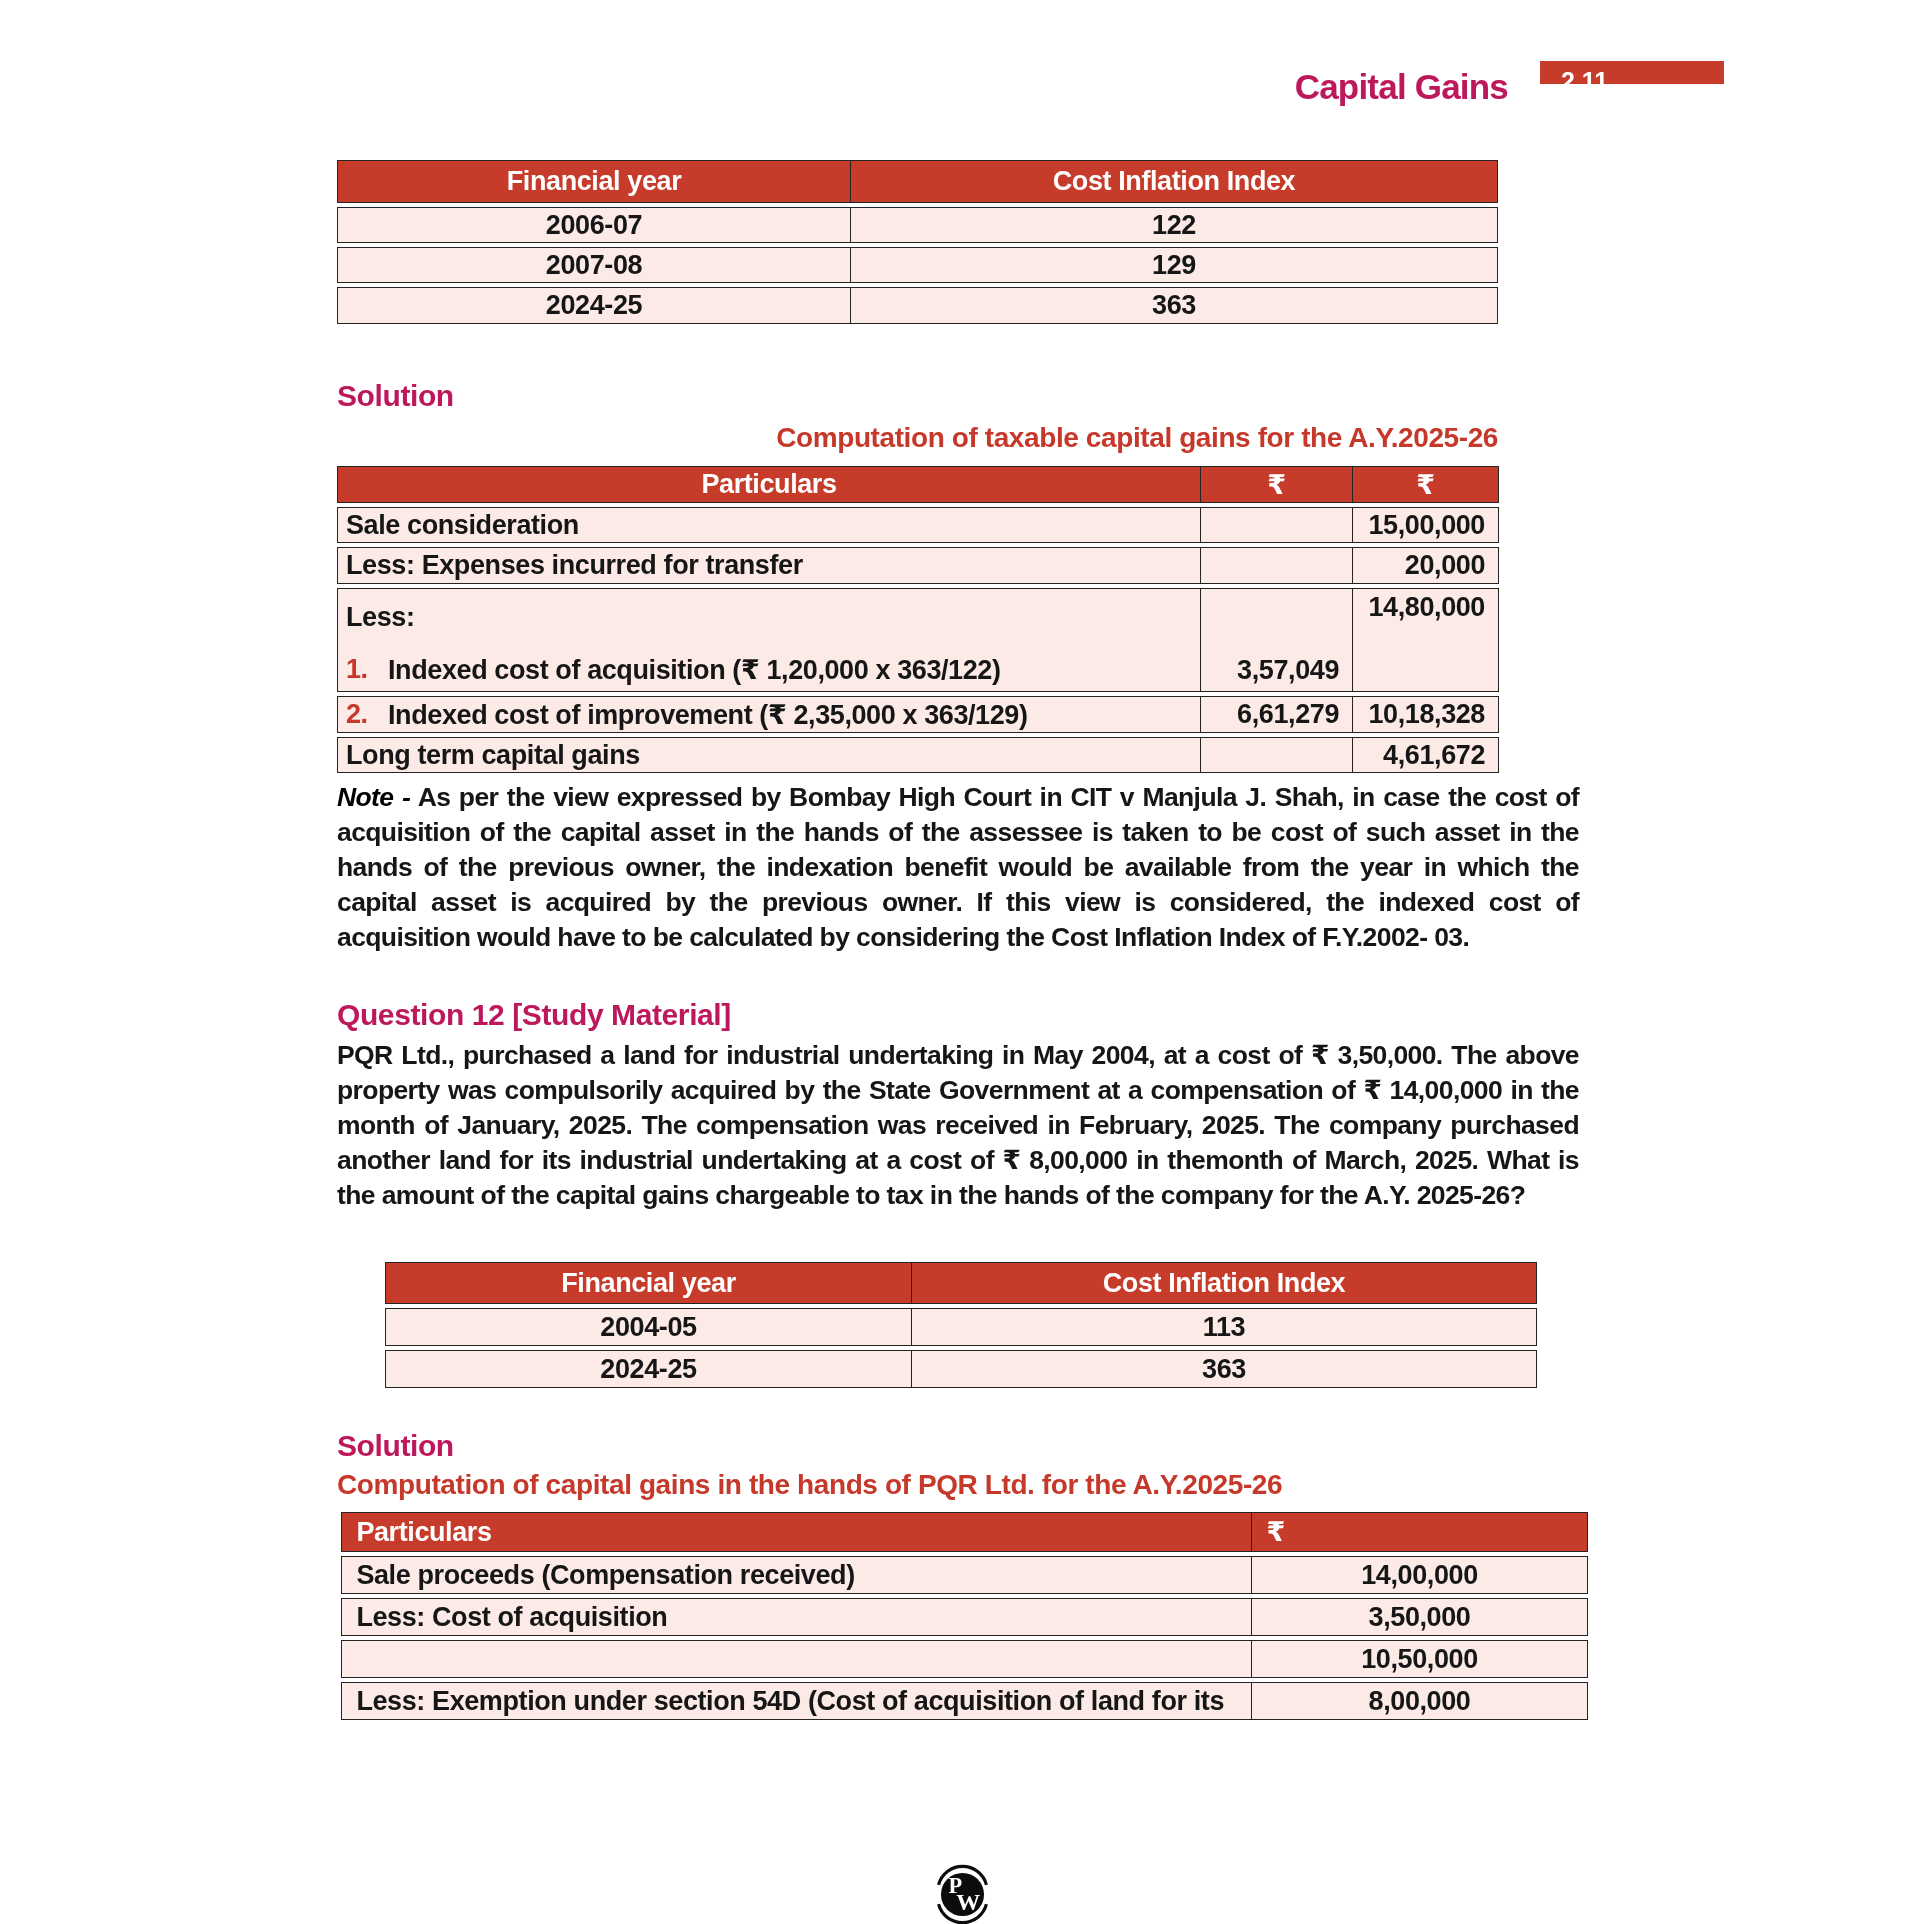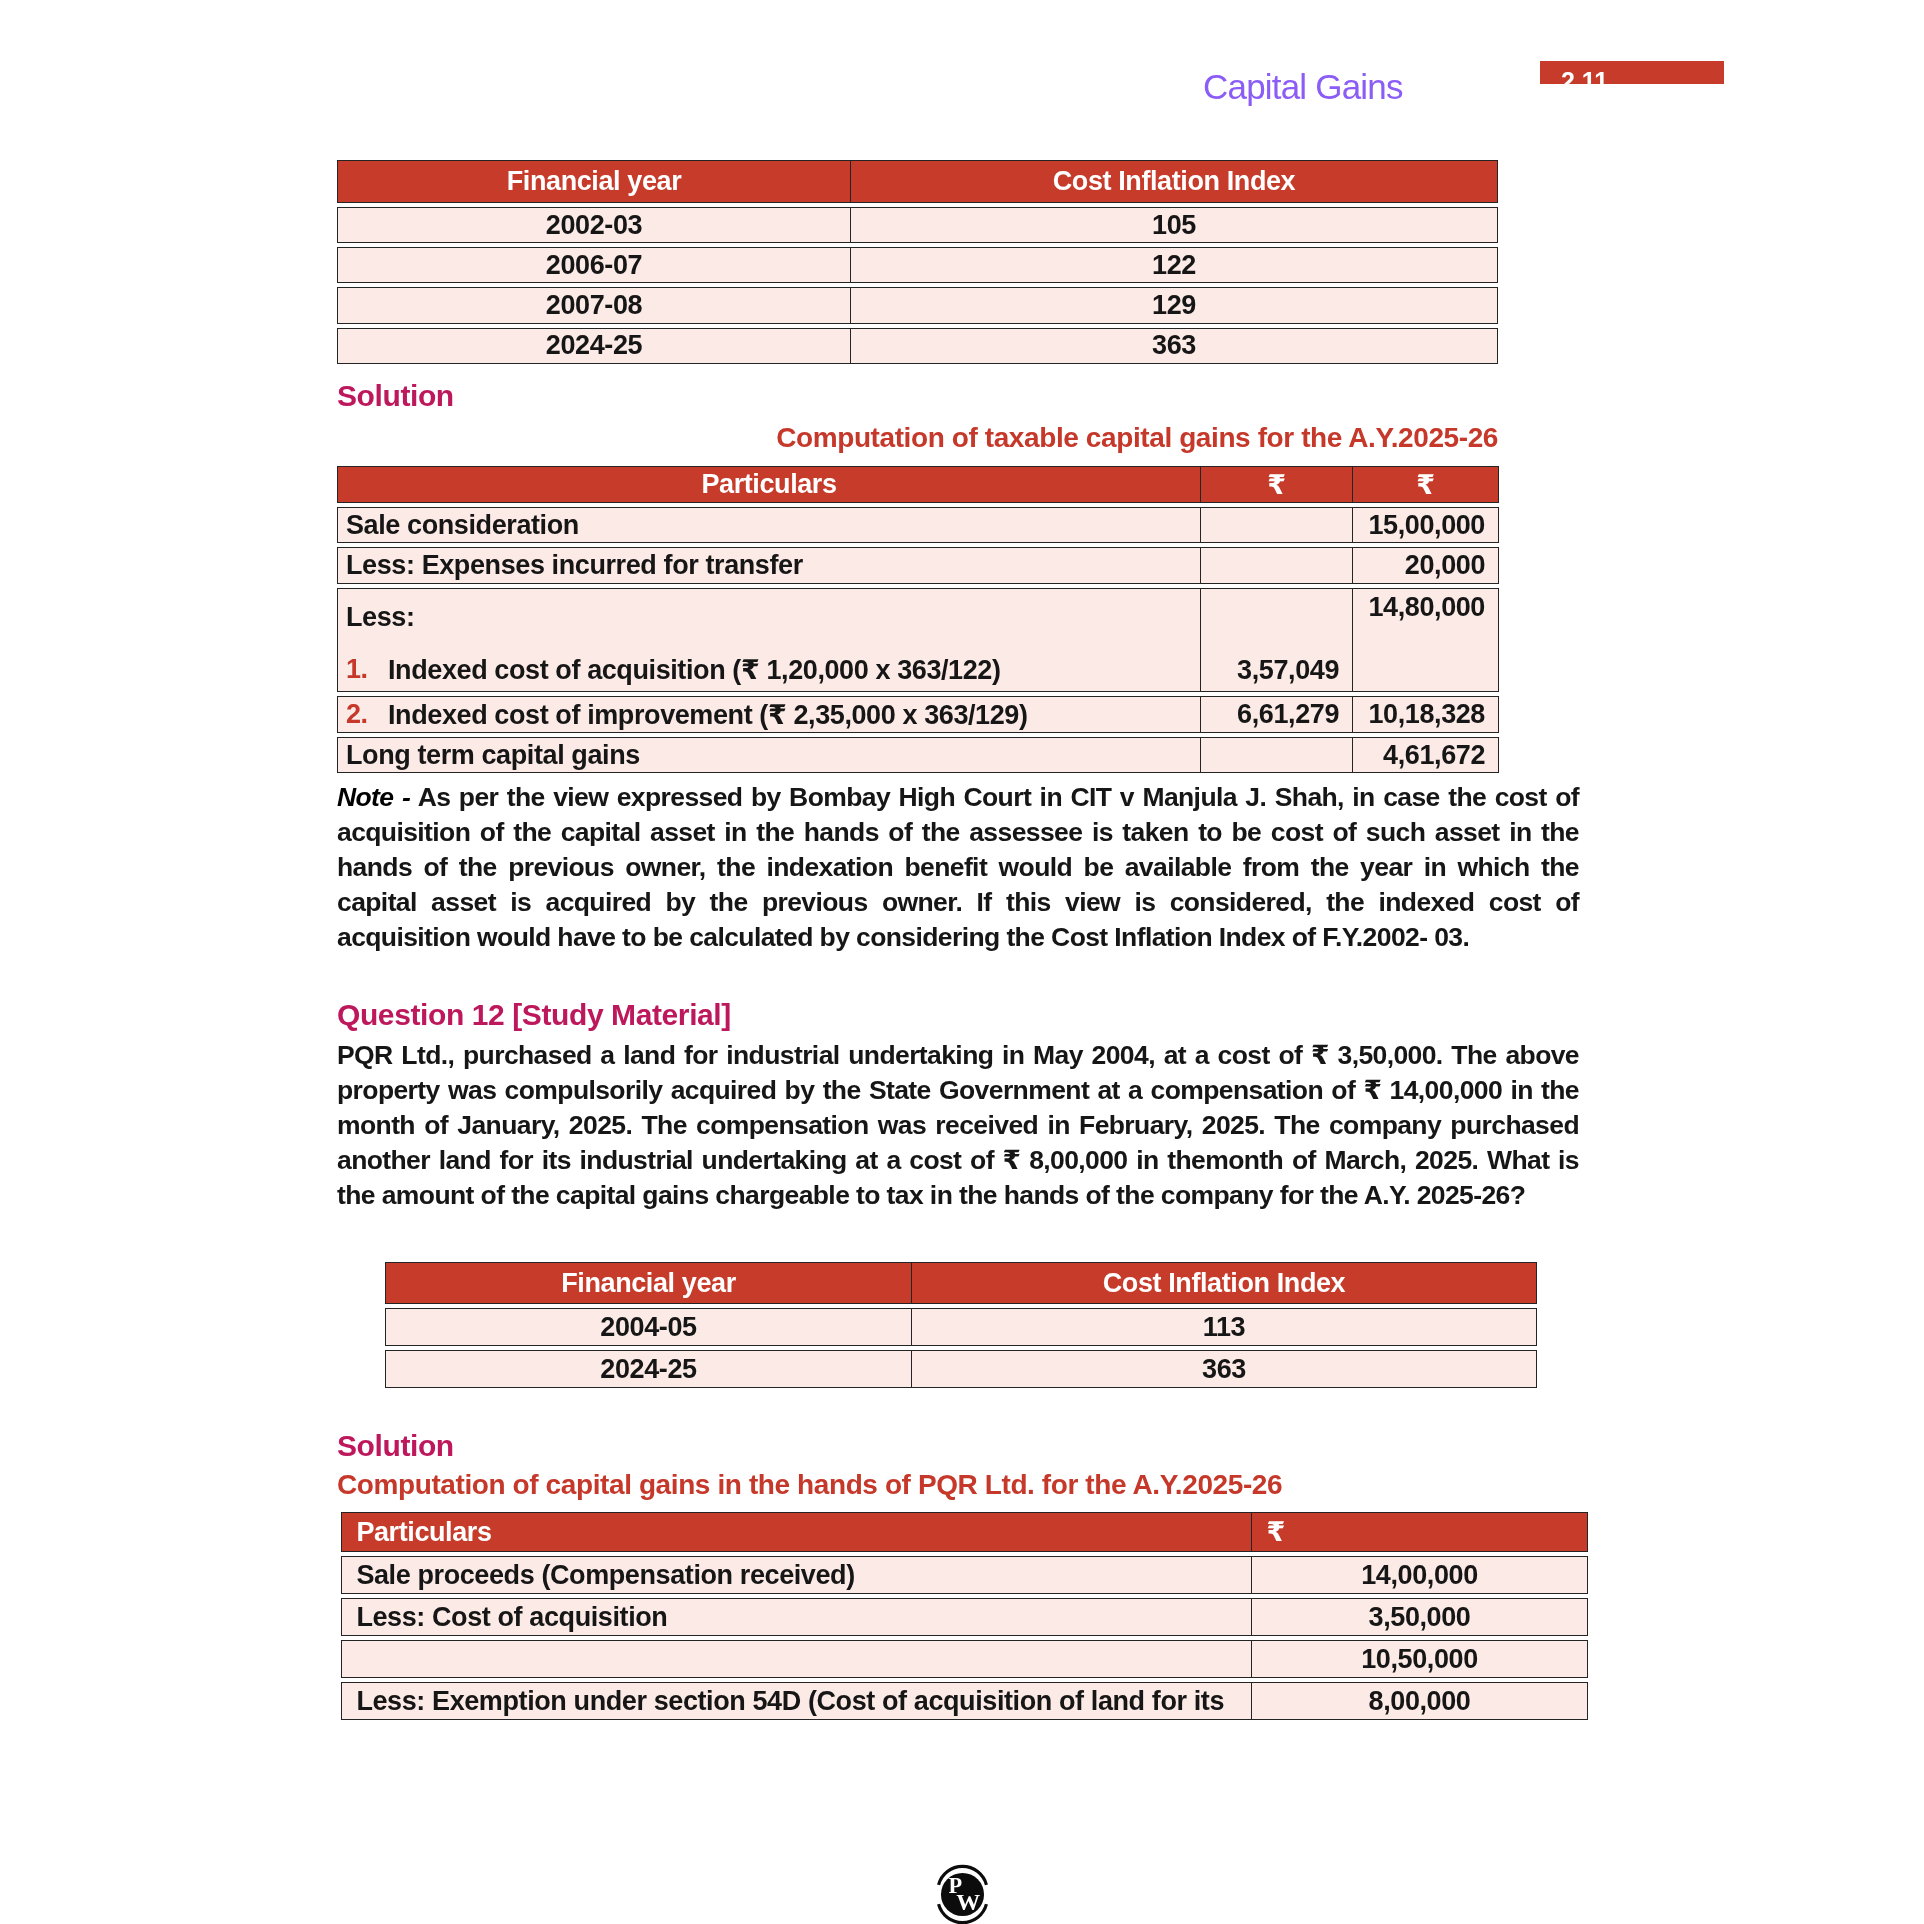--- a/index.html
+++ b/index.html
@@ -2,22 +2,22 @@
 <html style="font-size:13px"><head>
 <meta charset="utf-8">
 <style>
   html,body{margin:0;padding:0;background:#ffffff;}
   body{width:1925px;height:1925px;position:relative;overflow:hidden;
        font-family:"Liberation Sans","DejaVu Sans",sans-serif;color:#161616;
        -webkit-font-smoothing:antialiased;}
   .abs{position:absolute;}
 
   
-  .page-title{left:1203px;top:67px;width:305px;
-              font-size:35px;font-weight:normal;color:#8b5cf6;letter-spacing:-0.8px;}
+  .page-title{left:1203px;top:67px;width:305px;text-align:right;
+              font-size:35px;font-weight:bold;color:#be185d;letter-spacing:-0.8px;}
   .page-badge{left:1540px;top:61px;width:184px;height:23px;background:#c63b2a;
               color:#fff;font-size:25px;font-weight:bold;line-height:40px;
               padding-left:21px;box-sizing:border-box;}
 
   
   table{border-collapse:separate;border-spacing:0 4px;table-layout:fixed;}
   td,th{border-top:1.6px solid #242424;border-bottom:1.6px solid #242424;
         border-left:1.6px solid #242424;font-weight:bold;font-size:27px;
         letter-spacing:-0.4px;box-sizing:border-box;padding:1.6px 8px;}
   td:last-child,th:last-child{border-right:1.6px solid #242424;}
@@ -76,24 +76,20 @@
 
 <table class="abs" id="cii1">
   <colgroup>
       <col style="width:513px">
       <col style="width:648px">
     </colgroup>
   <tbody>
       <tr>
     <th>Financial year</th>
     <th>Cost Inflation Index</th>
-  </tr>
-  <tr>
-    <td class="cc">2002-03</td>
-    <td class="cc">105</td>
   </tr>
   <tr>
     <td class="cc">2006-07</td>
     <td class="cc">122</td>
   </tr>
   <tr>
     <td class="cc">2007-08</td>
     <td class="cc">129</td>
   </tr>
   <tr>

